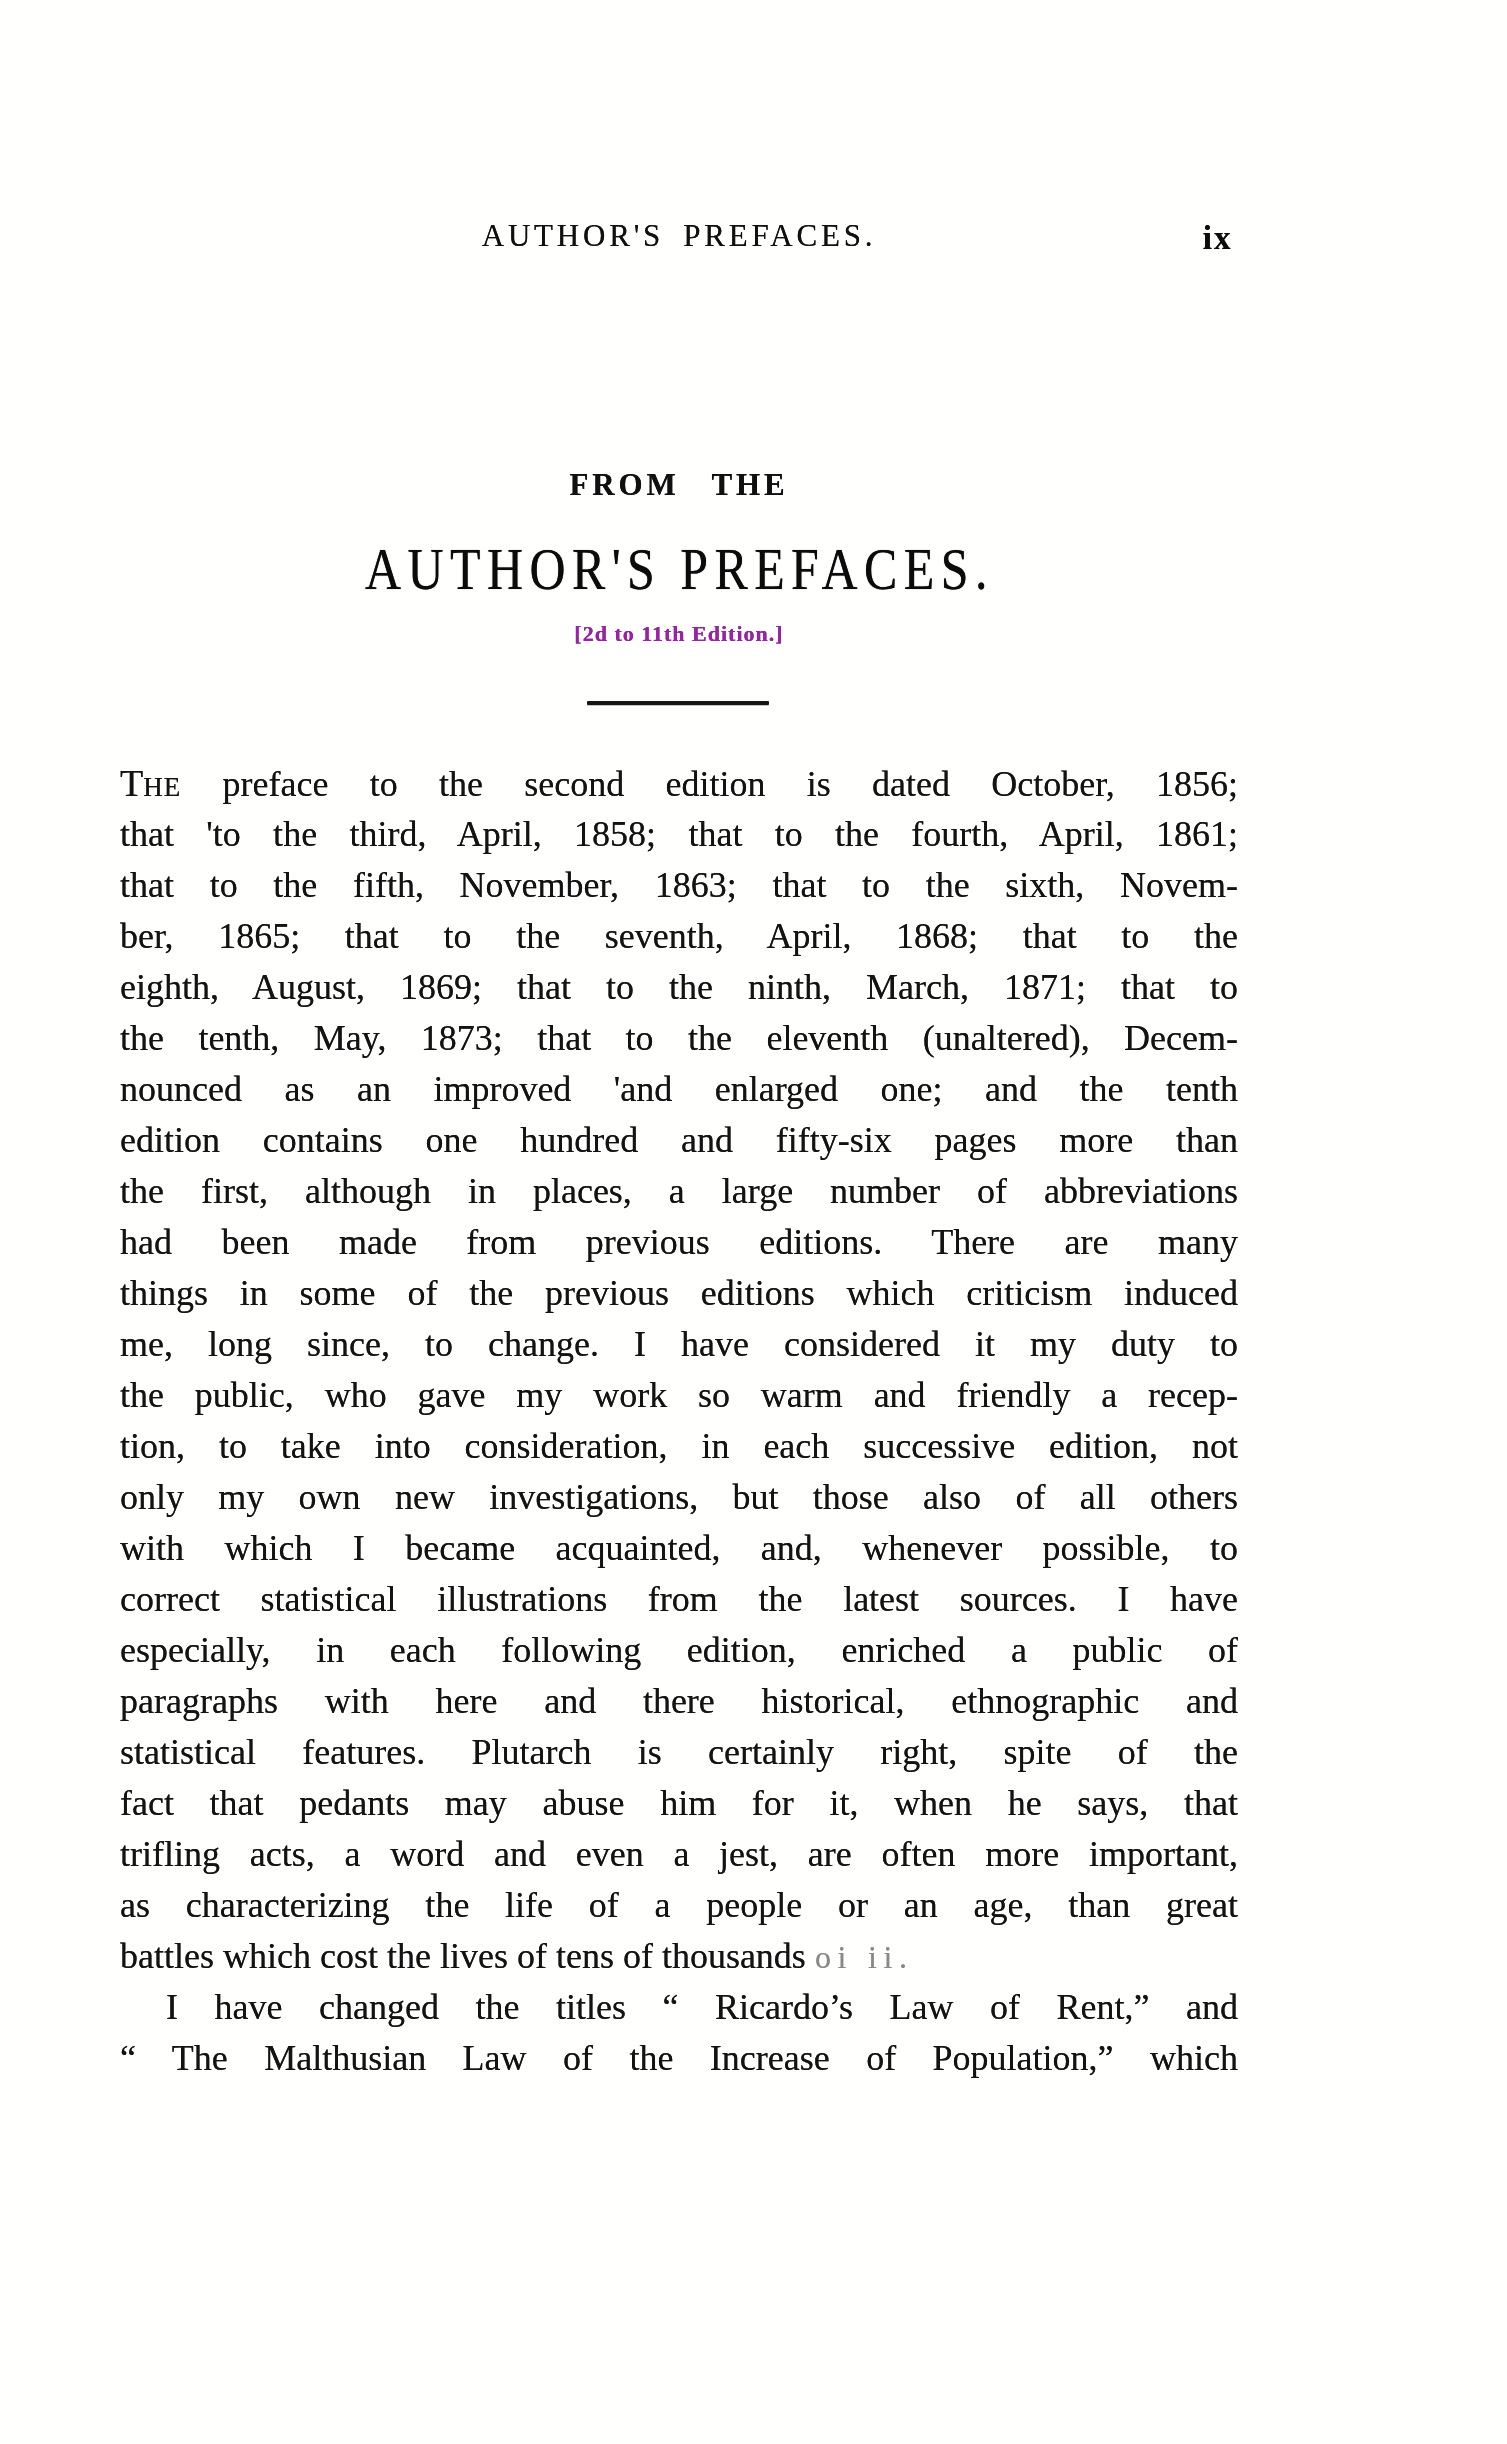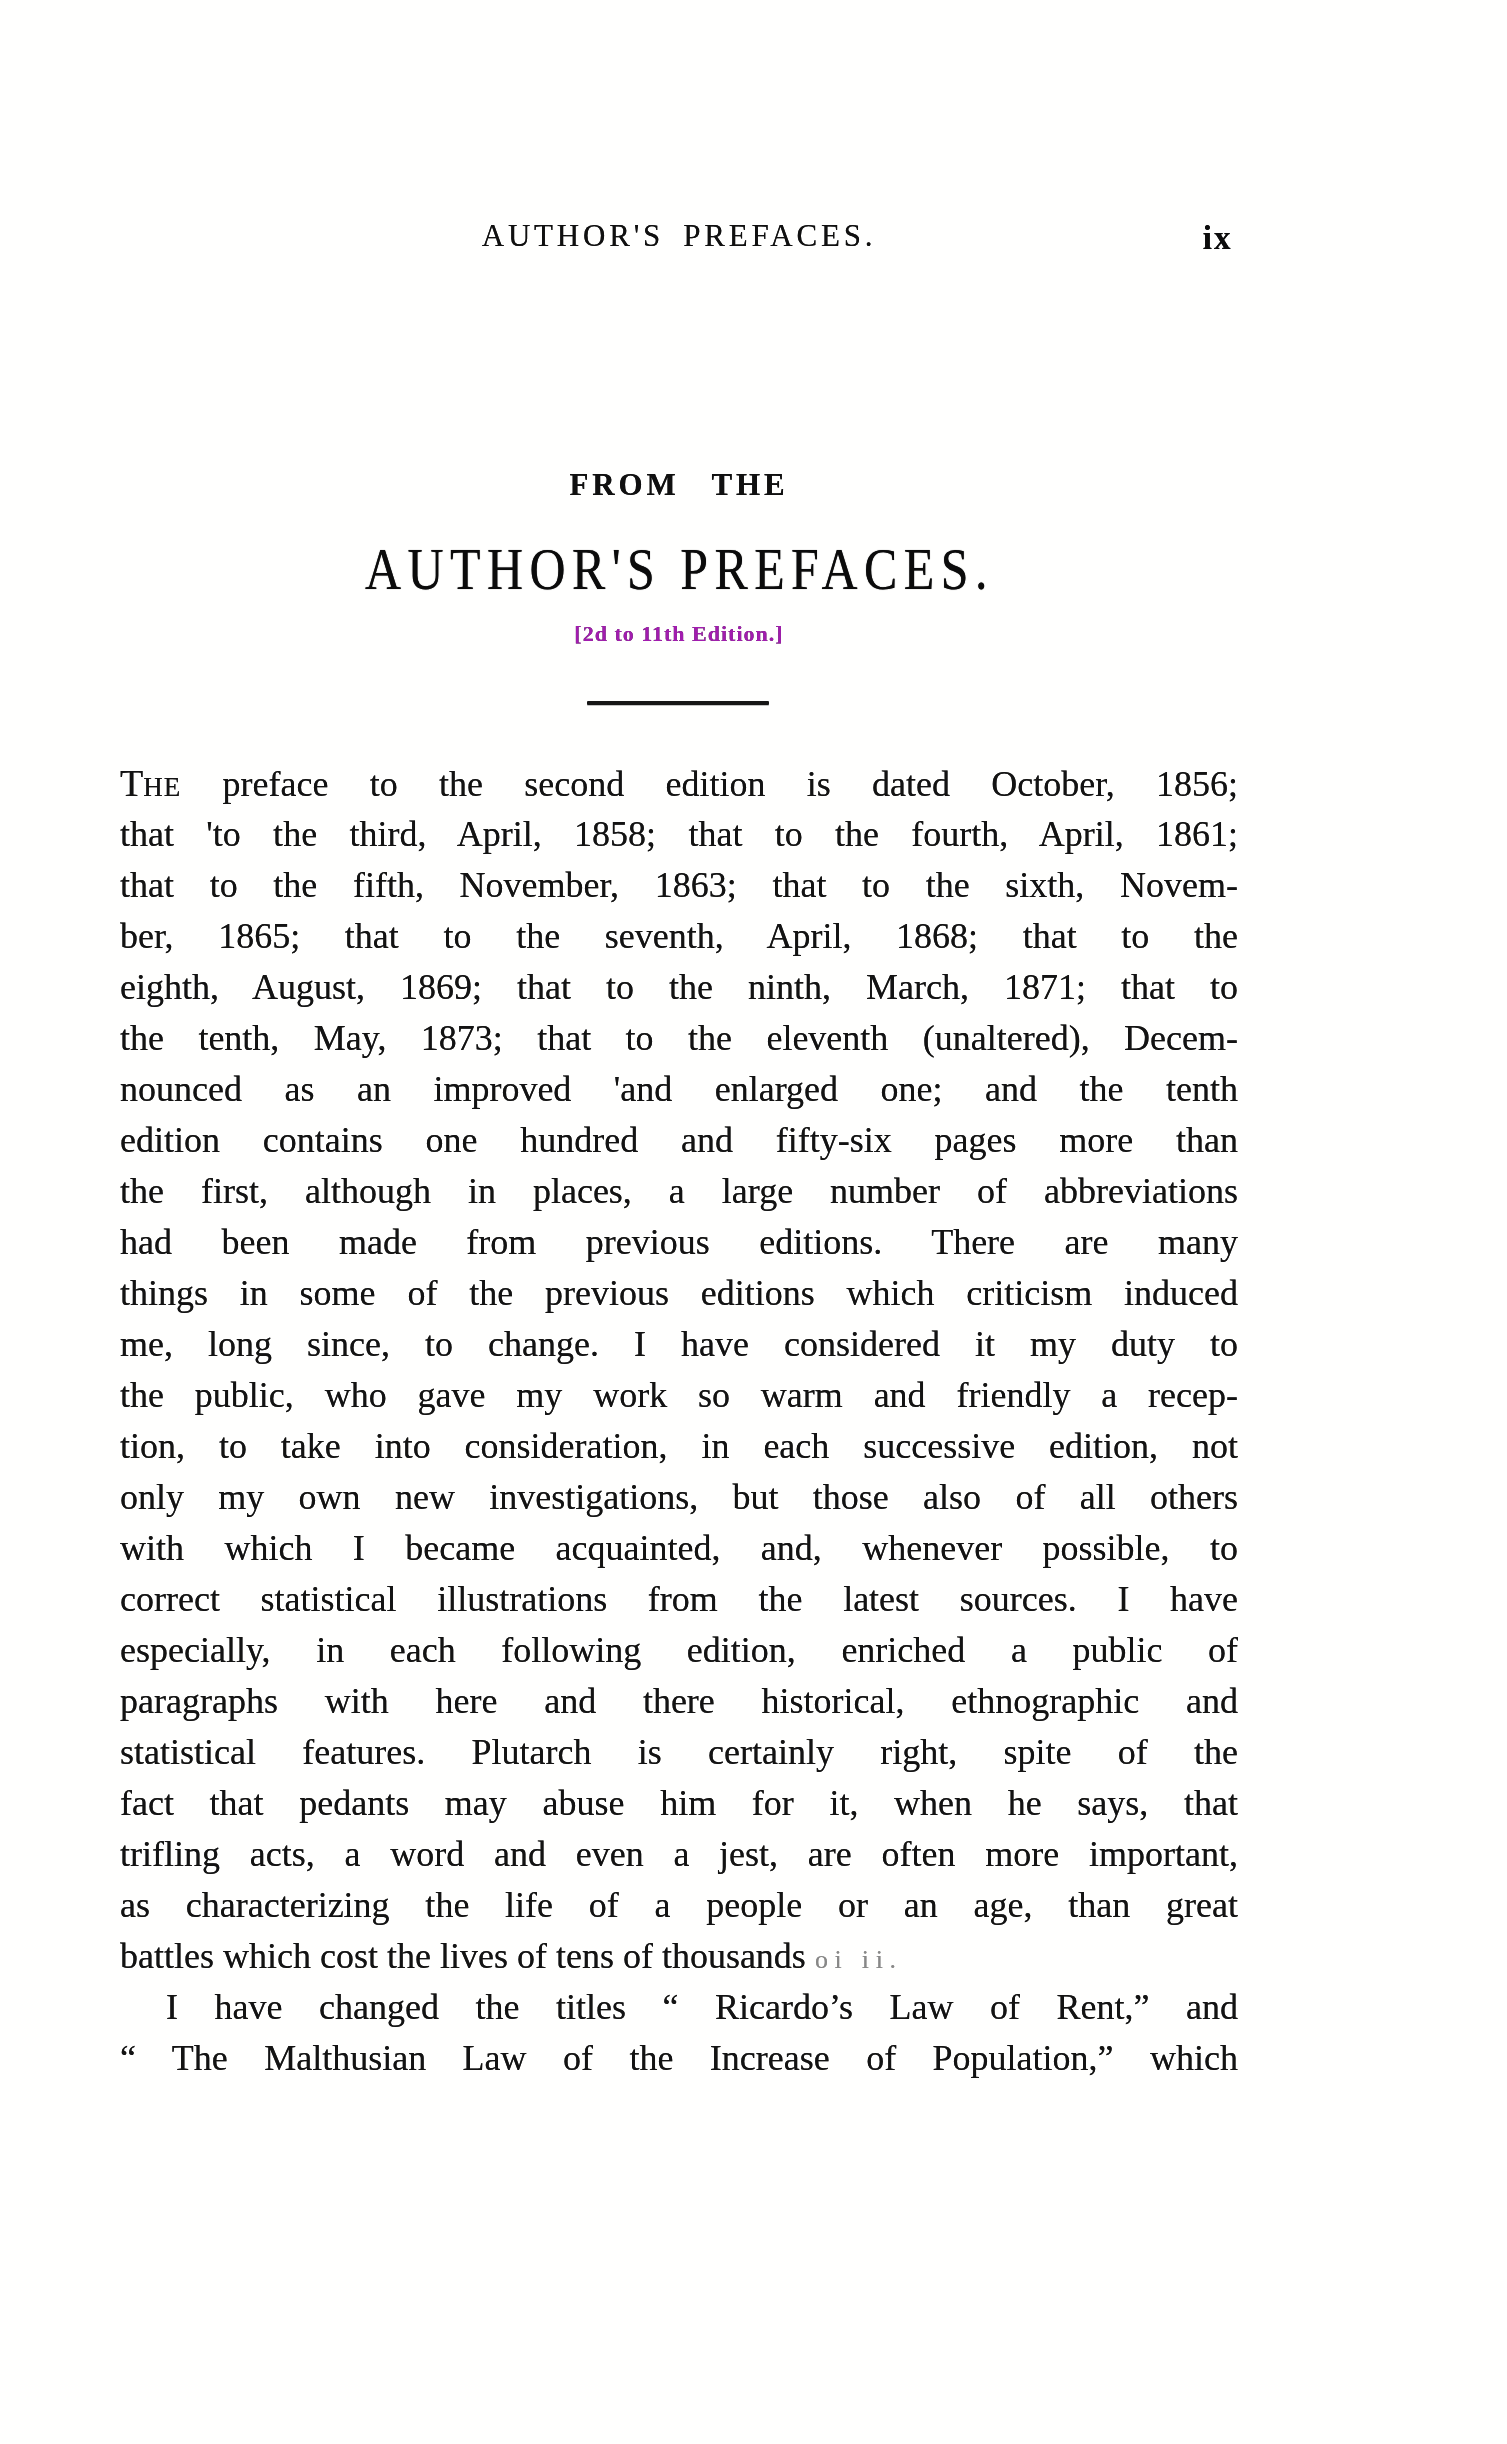--- a/index.html
+++ b/index.html
@@ -91,21 +91,21 @@
     white-space: nowrap;
     overflow: visible;
   }
   .bl.short { text-align-last: left; }
   .bl.indent { padding-left: 46px; }
   .lead-cap { font-size: 38px; }
   .lead-sc { font-size: 27px; letter-spacing: 1px; }
   .faded {
     opacity: 0.5;
     letter-spacing: 6.7px;
-    font-size: 26px;
+    font-size: 32px;
   }
 </style>
 </head>
 <body>
 
 <div class="page">
   <div class="column">
 
     <div class="running-head">AUTHOR'S PREFACES.</div>
 

